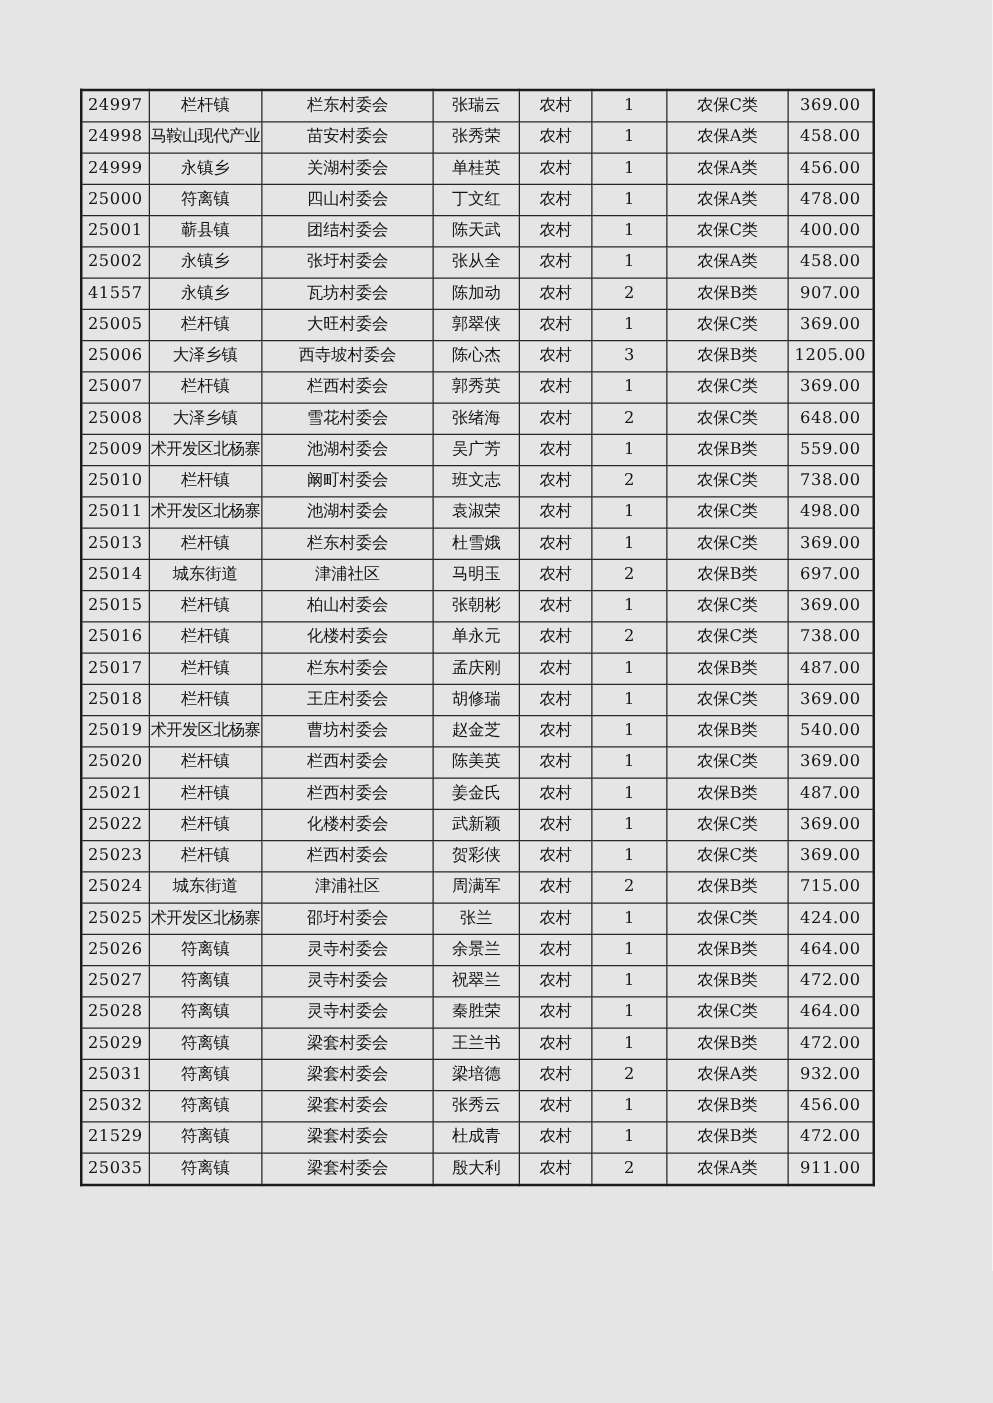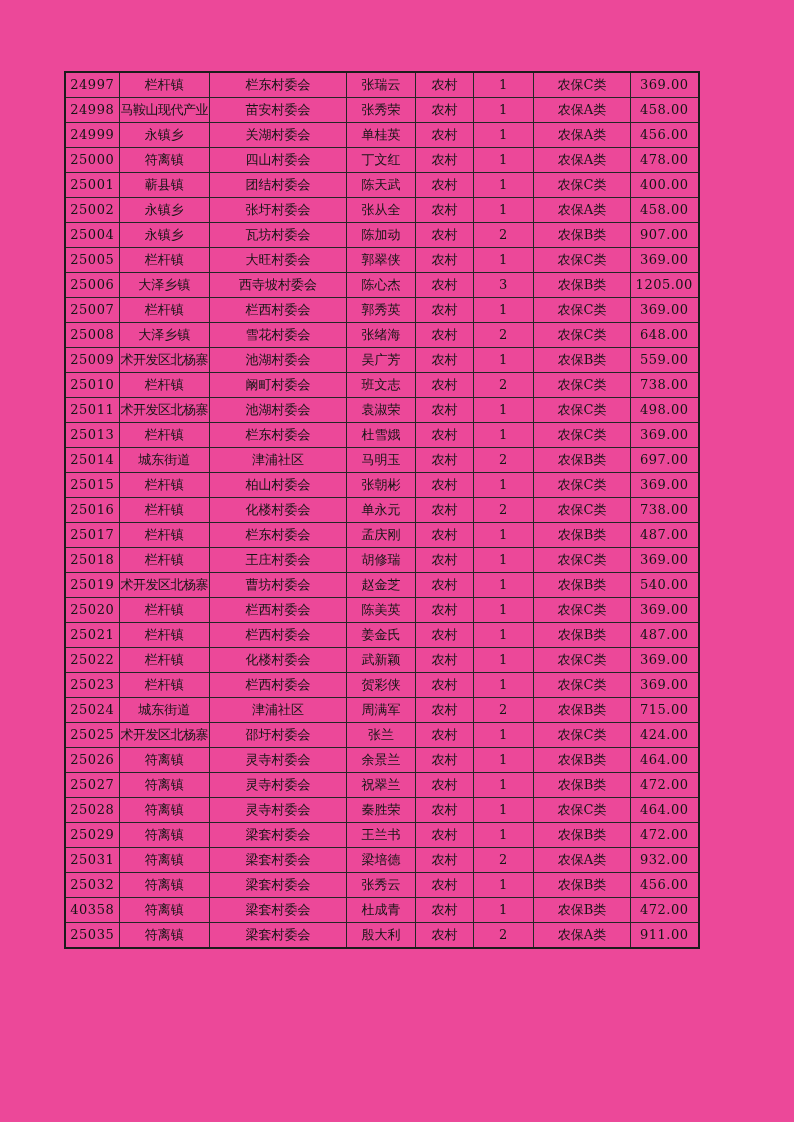--- a/index.html
+++ b/index.html
@@ -10,21 +10,21 @@
   body {
     width: 794px;
     height: 1122px;
     position: relative;
     font-family: "DejaVu Serif", "DejaVu Sans", serif;
     color: #151515;
   }
   .page {
     position: absolute;
     inset: 0;
-    background: #ec4899;
+    background: #e5e5e5;
     overflow: hidden;
   }
   table.records {
     position: absolute;
     left: 64px;
     top: 71px;
     border-collapse: collapse;
     table-layout: fixed;
     border: 2px solid #1c1c1c;
   }
@@ -125,21 +125,21 @@
           <td class="num">25002</td>
           <td>永镇乡</td>
           <td>张圩村委会</td>
           <td>张从全</td>
           <td>农村</td>
           <td class="num">1</td>
           <td>农保A类</td>
           <td class="num">458.00</td>
         </tr>
         <tr>
-          <td class="num">25004</td>
+          <td class="num">41557</td>
           <td>永镇乡</td>
           <td>瓦坊村委会</td>
           <td>陈加动</td>
           <td>农村</td>
           <td class="num">2</td>
           <td>农保B类</td>
           <td class="num">907.00</td>
         </tr>
         <tr>
           <td class="num">25005</td>
@@ -395,21 +395,21 @@
           <td class="num">25032</td>
           <td>符离镇</td>
           <td>梁套村委会</td>
           <td>张秀云</td>
           <td>农村</td>
           <td class="num">1</td>
           <td>农保B类</td>
           <td class="num">456.00</td>
         </tr>
         <tr>
-          <td class="num">40358</td>
+          <td class="num">21529</td>
           <td>符离镇</td>
           <td>梁套村委会</td>
           <td>杜成青</td>
           <td>农村</td>
           <td class="num">1</td>
           <td>农保B类</td>
           <td class="num">472.00</td>
         </tr>
         <tr>
           <td class="num">25035</td>

